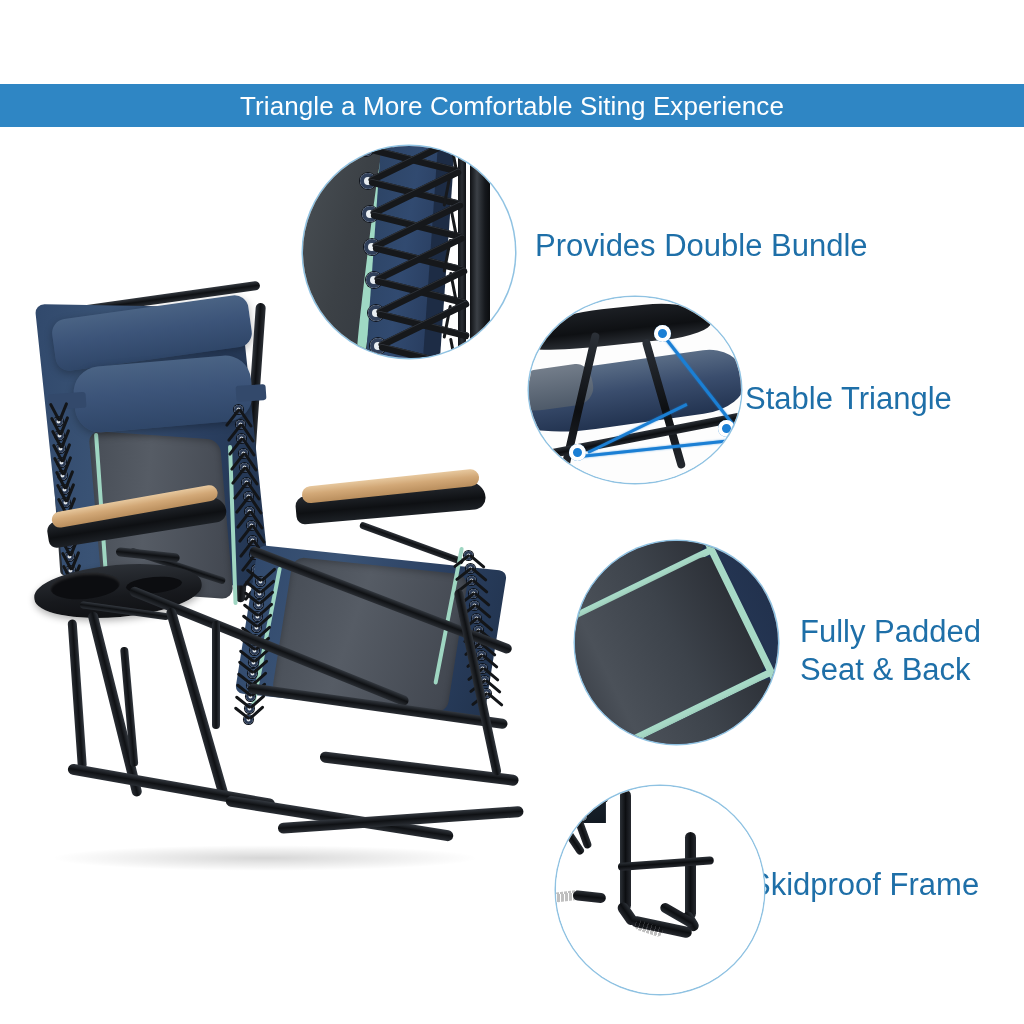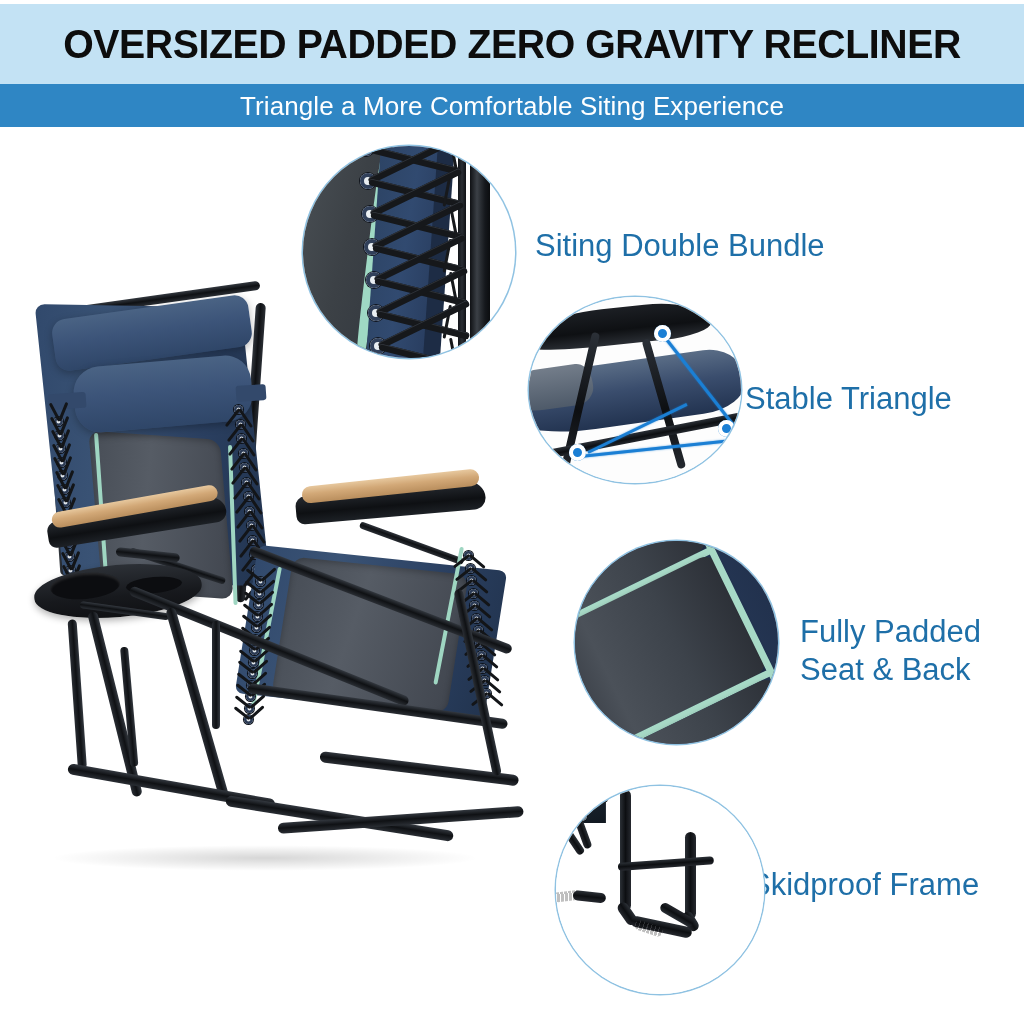--- a/index.html
+++ b/index.html
@@ -145,29 +145,26 @@
   .laceknot{position:absolute;width:9px;height:9px;border-radius:50%;
     background:#dfe5ea;box-shadow:inset 0 0 0 2.5px #2b3a54,0 0 0 1px #0d1219;}
   .shadow-ground{position:absolute;left:30px;top:560px;width:430px;height:26px;
     background:radial-gradient(ellipse at 50% 50%,rgba(0,0,0,.16),rgba(0,0,0,0) 70%);}
 </style>
 </head>
 <body>
 
 <div id="stage">
 
-  <div class="hdr-light">
-    <div class="hdr-title">OVERSIZED PADDED ZERO GRAVITY RECLINER</div>
-  </div>
   <div class="hdr-bar">
     <div class="hdr-sub">Triangle a More Comfortable Siting Experience</div>
   </div>
 
   <div class="callout c1">
-    <div>Siting Double Bundle</div>
+    <div>Provides Double Bundle</div>
   </div>
   <div class="callout c3">
     <div>Fully Padded</div>
     <div>Seat &amp; Back</div>
   </div>
   <div class="callout c2">
     <div>Stable Triangle</div>
   </div>
   <div class="callout c4">
     <div>Skidproof Frame</div>

